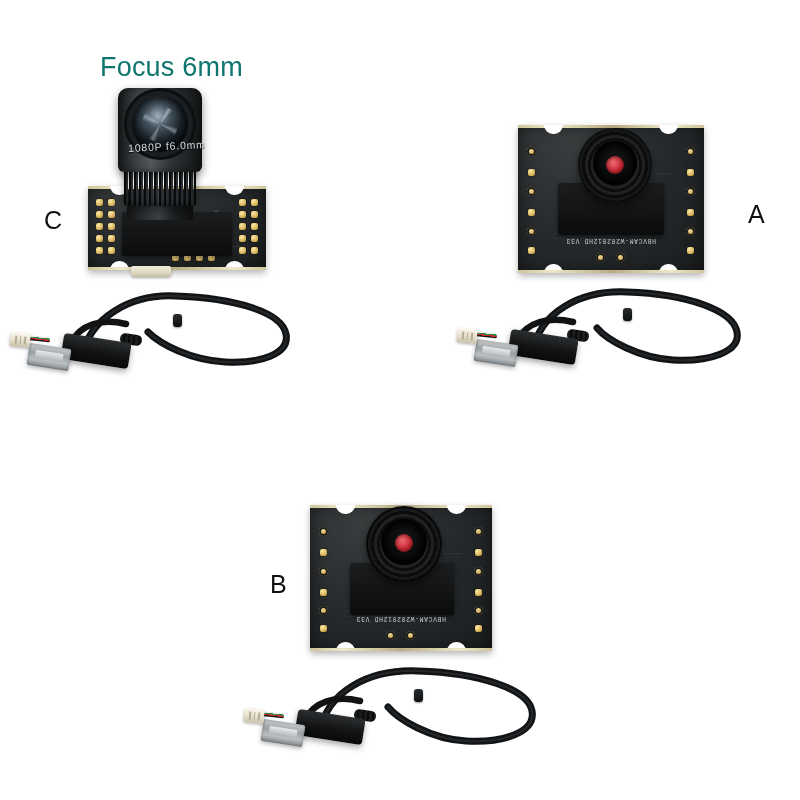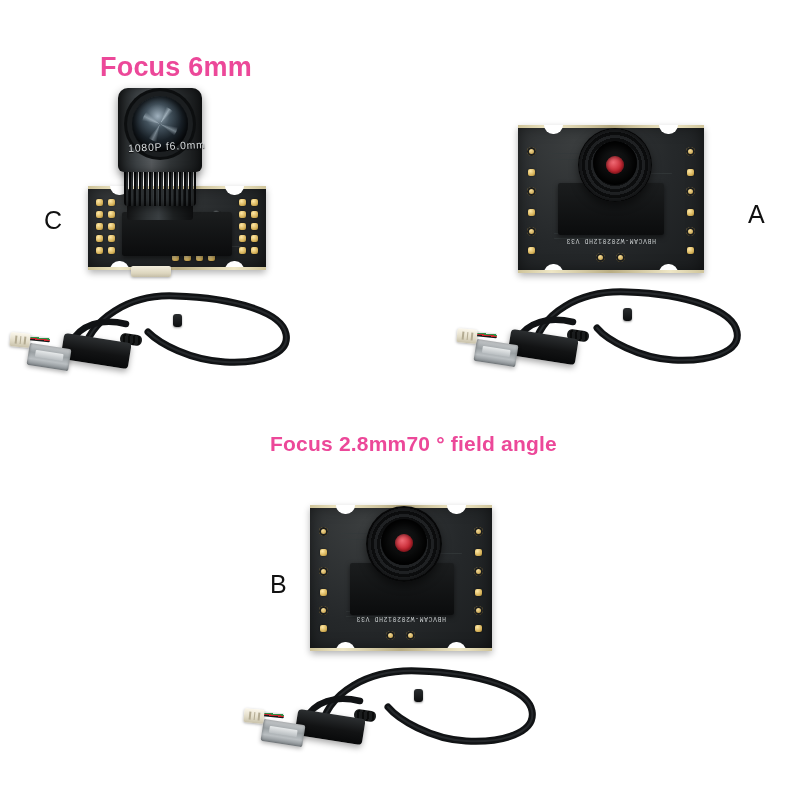--- a/index.html
+++ b/index.html
@@ -1,21 +1,21 @@
 <!DOCTYPE html>
 <html><head>
 <meta charset="utf-8">
 <style>
   html,body{margin:0;padding:0;}
   body{
     width:800px;height:800px;background:#ffffff;position:relative;overflow:hidden;
     font-family:"Liberation Sans", sans-serif;color:#111;
   }
   .stage{position:absolute;inset:0;}
-  .caption{position:absolute;white-space:nowrap;color:#ec4899;font-weight:700;letter-spacing:.2px;}
+  .caption{position:absolute;white-space:nowrap;color:#0f766e;font-weight:400;letter-spacing:.2px;}
   .cap-c{left:100px;top:52px;font-size:27px;}
   .cap-a{left:500px;top:58px;font-size:21px;}
   .cap-b{left:270px;top:432px;font-size:21px;}
   .letter{position:absolute;font-size:25px;color:#111;}
   .let-c{left:44px;top:206px;}
   .let-a{left:748px;top:200px;}
   .let-b{left:270px;top:570px;}
 
   .unit{position:absolute;}
 
@@ -103,21 +103,20 @@
     background:repeating-linear-gradient(90deg,#1a1c1d 0 3px,#0a0b0b 3px 5px);}
   .boardconn{position:absolute;background:linear-gradient(#f3eedd,#ddd6bf 65%,#c4bda6);
     border-radius:2px;box-shadow:0 1px 3px rgba(0,0,0,.3);}
 </style>
 </head>
 <body style="background: rgb(255, 255, 255);">
 
 <div class="stage">
 
   <div class="caption cap-c">Focus 6mm</div>
-  <div class="caption cap-b">Focus 2.8mm70 ° field angle</div>
 
   <div class="letter let-c">C</div>
   <div class="letter let-a">A</div>
   <div class="letter let-b">B</div>
 
   <div class="unit" style="left:0;top:0;width:300px;height:300px;">
 
     <div class="pcb" style="left:88px;top:186px;width:178px;height:84px;">
       <div class="notch" style="left:22px;top:0;"></div>
       <div class="notch" style="right:22px;top:0;"></div>

